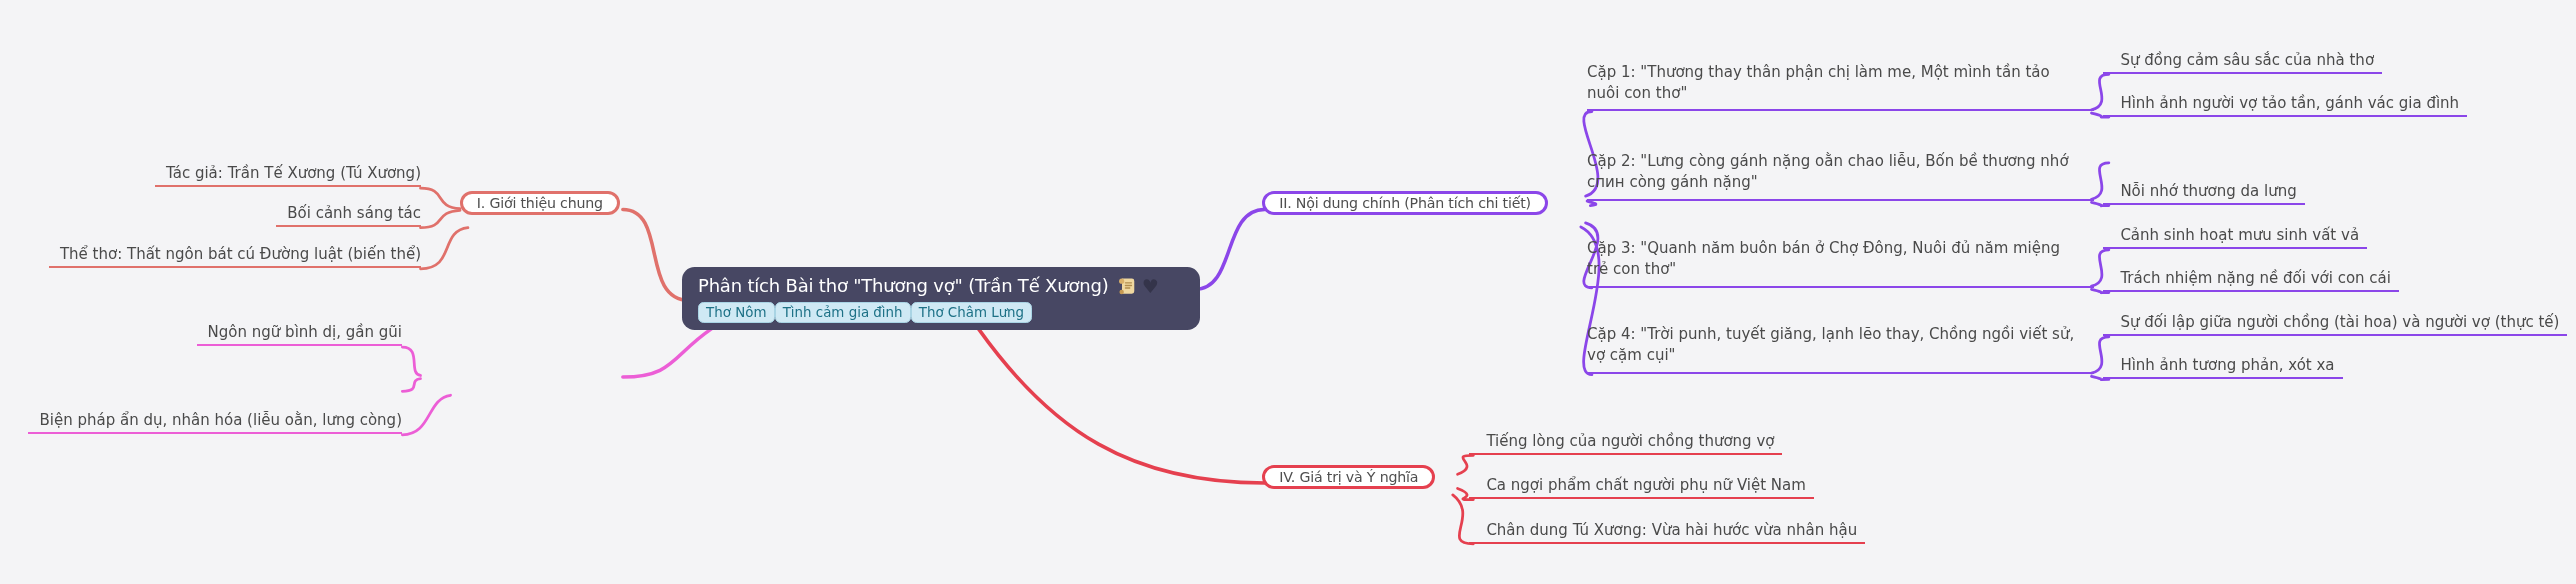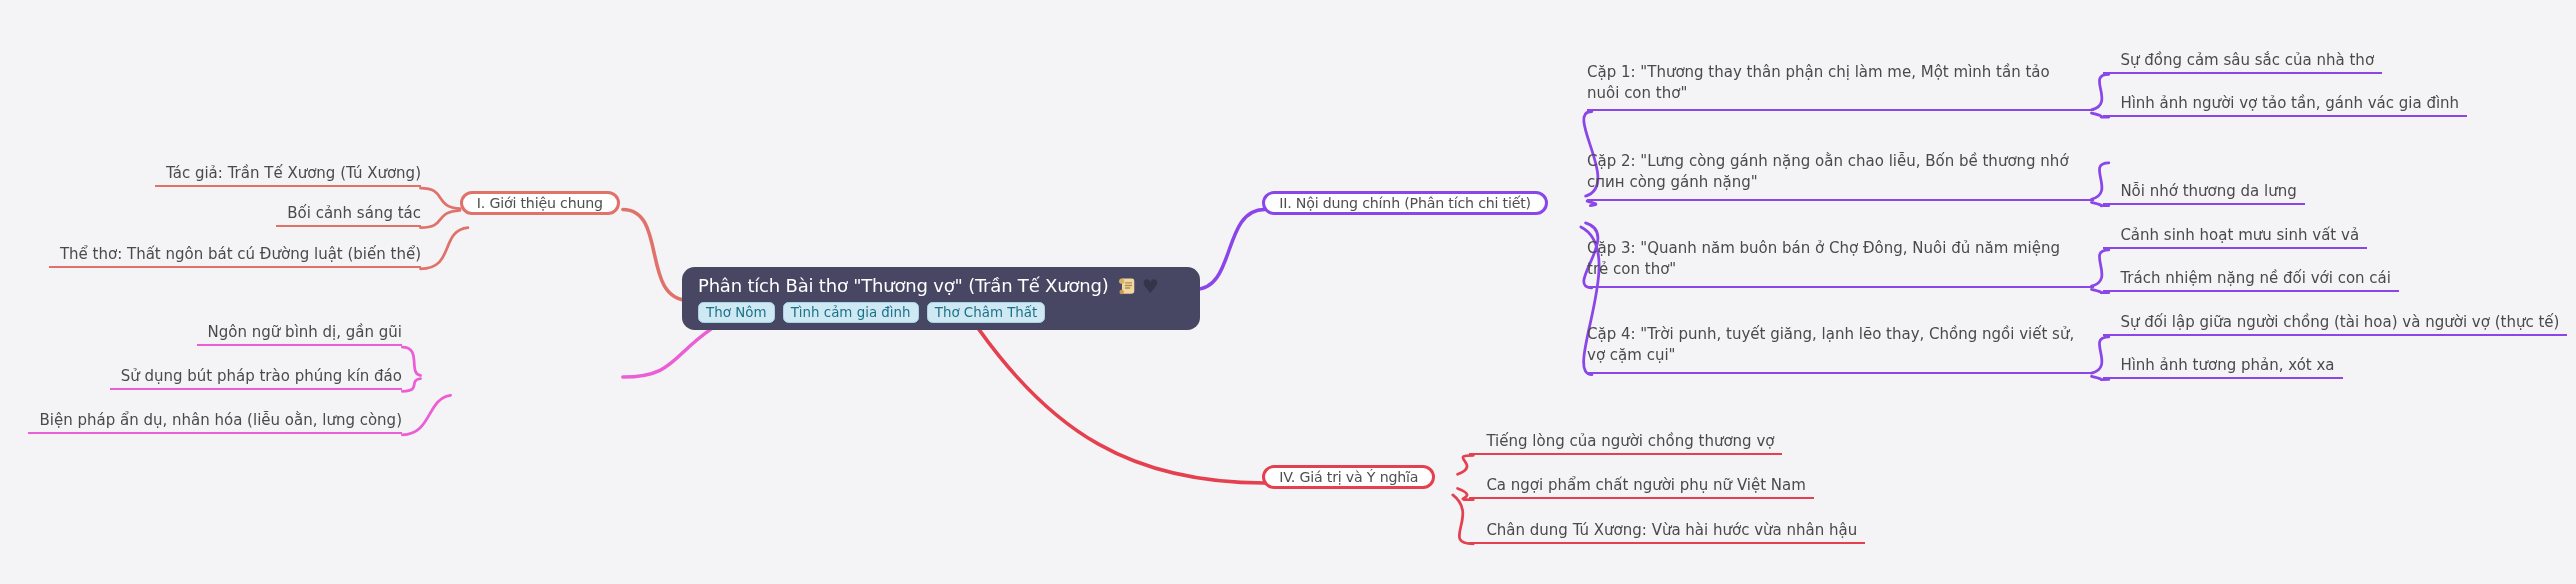--- a/index.html
+++ b/index.html
@@ -31,21 +31,21 @@
     color: #ffffff;
   }
   .root-title-row {
     display: flex; align-items: center;
     font-size: 18px; line-height: 24px;
     white-space: nowrap;
   }
   .root-title { letter-spacing: -0.2px; }
   .scroll-icon { margin-left: 7.1px; display: inline-flex; }
   .heart-icon { color: #34344a; font-size: 19px; margin-left: 5.5px; line-height: 19px; }
-  .tag-row { display: flex; gap: 8px; margin-top: 4px; }
+  .tag-row { display: flex; margin-top: 4px; }
   .tag {
     font-size: 13.4px; line-height: 17.4px;
     padding: 0.8px 7.1px;
     border-radius: 5.5px;
     border: 1.2px solid transparent;
     white-space: nowrap;
   }
 
   
   .node {
@@ -130,21 +130,20 @@
     <path class="sub-link" d="M 1844 600 C 1876 588, 1830 576, 1864 576" stroke="#e5404f"></path>
     <path class="sub-link" d="M 1844 618 C 1876 630, 1830 632, 1864 632" stroke="#e5404f"></path>
     <path class="sub-link" d="M 1838 626 C 1872 652, 1822 688, 1864 688" stroke="#e5404f"></path>
   </svg>
 
   <div class="leaf leaf-l" style="right: 2155px; top: 162px; border-bottom-color: rgb(224, 113, 107);">Tác giả: Trần Tế Xương (Tú Xương)</div>
   <div class="leaf leaf-l" style="right: 2155px; top: 202px; border-bottom-color: rgb(224, 113, 107);">Bối cảnh sáng tác</div>
   <div class="leaf leaf-l" style="right: 2155px; top: 243px; border-bottom-color: rgb(224, 113, 107);">Thể thơ: Thất ngôn bát cú Đường luật (biến thể)</div>
 
   <div class="leaf leaf-l" style="right: 2174px; top: 321px; border-bottom-color: rgb(236, 94, 214);">Ngôn ngữ bình dị, gần gũi</div>
-  <div class="leaf leaf-l" style="right: 2174px; top: 365px; border-bottom-color: rgb(236, 94, 214);">Sử dụng bút pháp trào phúng kín đáo</div>
   <div class="leaf leaf-l" style="right: 2174px; top: 409px; border-bottom-color: rgb(236, 94, 214);">Biện pháp ẩn dụ, nhân hóa (liễu oằn, lưng còng)</div>
 
   <div class="cap-block" style="top: 60px; height: 51px; border-bottom-color: rgb(139, 70, 233);">Cặp 1: "Thương thay thân phận chị làm me, Một mình tần tảo nuôi con thơ"</div>
   <div class="cap-block" style="top: 149px; height: 52px; border-bottom-color: rgb(139, 70, 233);">Cặp 2: "Lưng còng gánh nặng oằn chao liễu, Bốn bề thương nhớ спин còng gánh nặng"</div>
   <div class="cap-block" style="top: 236px; height: 52px; border-bottom-color: rgb(139, 70, 233);">Cặp 3: "Quanh năm buôn bán ở Chợ Đông, Nuôi đủ năm miệng trẻ con thơ"</div>
   <div class="cap-block" style="top: 322px; height: 52px; border-bottom-color: rgb(139, 70, 233);">Cặp 4: "Trời punh, tuyết giăng, lạnh lẽo thay, Chồng ngồi viết sử, vợ cặm cụi"</div>
 
   <div class="leaf leaf-r" style="left: 2103px; top: 49px; border-bottom-color: rgb(139, 70, 233);">Sự đồng cảm sâu sắc của nhà thơ</div>
   <div class="leaf leaf-r" style="left: 2103px; top: 92px; border-bottom-color: rgb(139, 70, 233);">Hình ảnh người vợ tảo tần, gánh vác gia đình</div>
   <div class="leaf leaf-r" style="left: 2103px; top: 180px; border-bottom-color: rgb(139, 70, 233);">Nỗi nhớ thương da lưng</div>
@@ -170,18 +169,18 @@
           <circle cx="6.6" cy="6" r="3" fill="#d9b06a"></circle>
           <circle cx="6.6" cy="18.6" r="2.6" fill="#c79a52"></circle>
           <path d="M11 8 h7 M11 11 h7 M11 14 h5" stroke="#b08d4f" stroke-width="1.6" stroke-linecap="round" fill="none"></path>
         </svg>
       </span>
       <span class="heart-icon">♥</span>
     </div>
     <div class="tag-row">
       <span class="tag" style="background-color: rgb(207, 233, 244); color: rgb(29, 113, 134); border-color: rgb(169, 212, 228);">Thơ Nôm</span>
       <span class="tag" style="background-color: rgb(207, 233, 244); color: rgb(29, 113, 134); border-color: rgb(169, 212, 228);">Tình cảm gia đình</span>
-      <span class="tag" style="background-color: rgb(207, 233, 244); color: rgb(29, 113, 134); border-color: rgb(169, 212, 228);">Thơ Châm Thất</span>
+      <span class="tag" style="background-color: rgb(207, 233, 244); color: rgb(29, 113, 134); border-color: rgb(169, 212, 228);">Thơ Châm Lưng</span>
     </div>
   </div>
 
 </div>
 
 
 </body></html>

